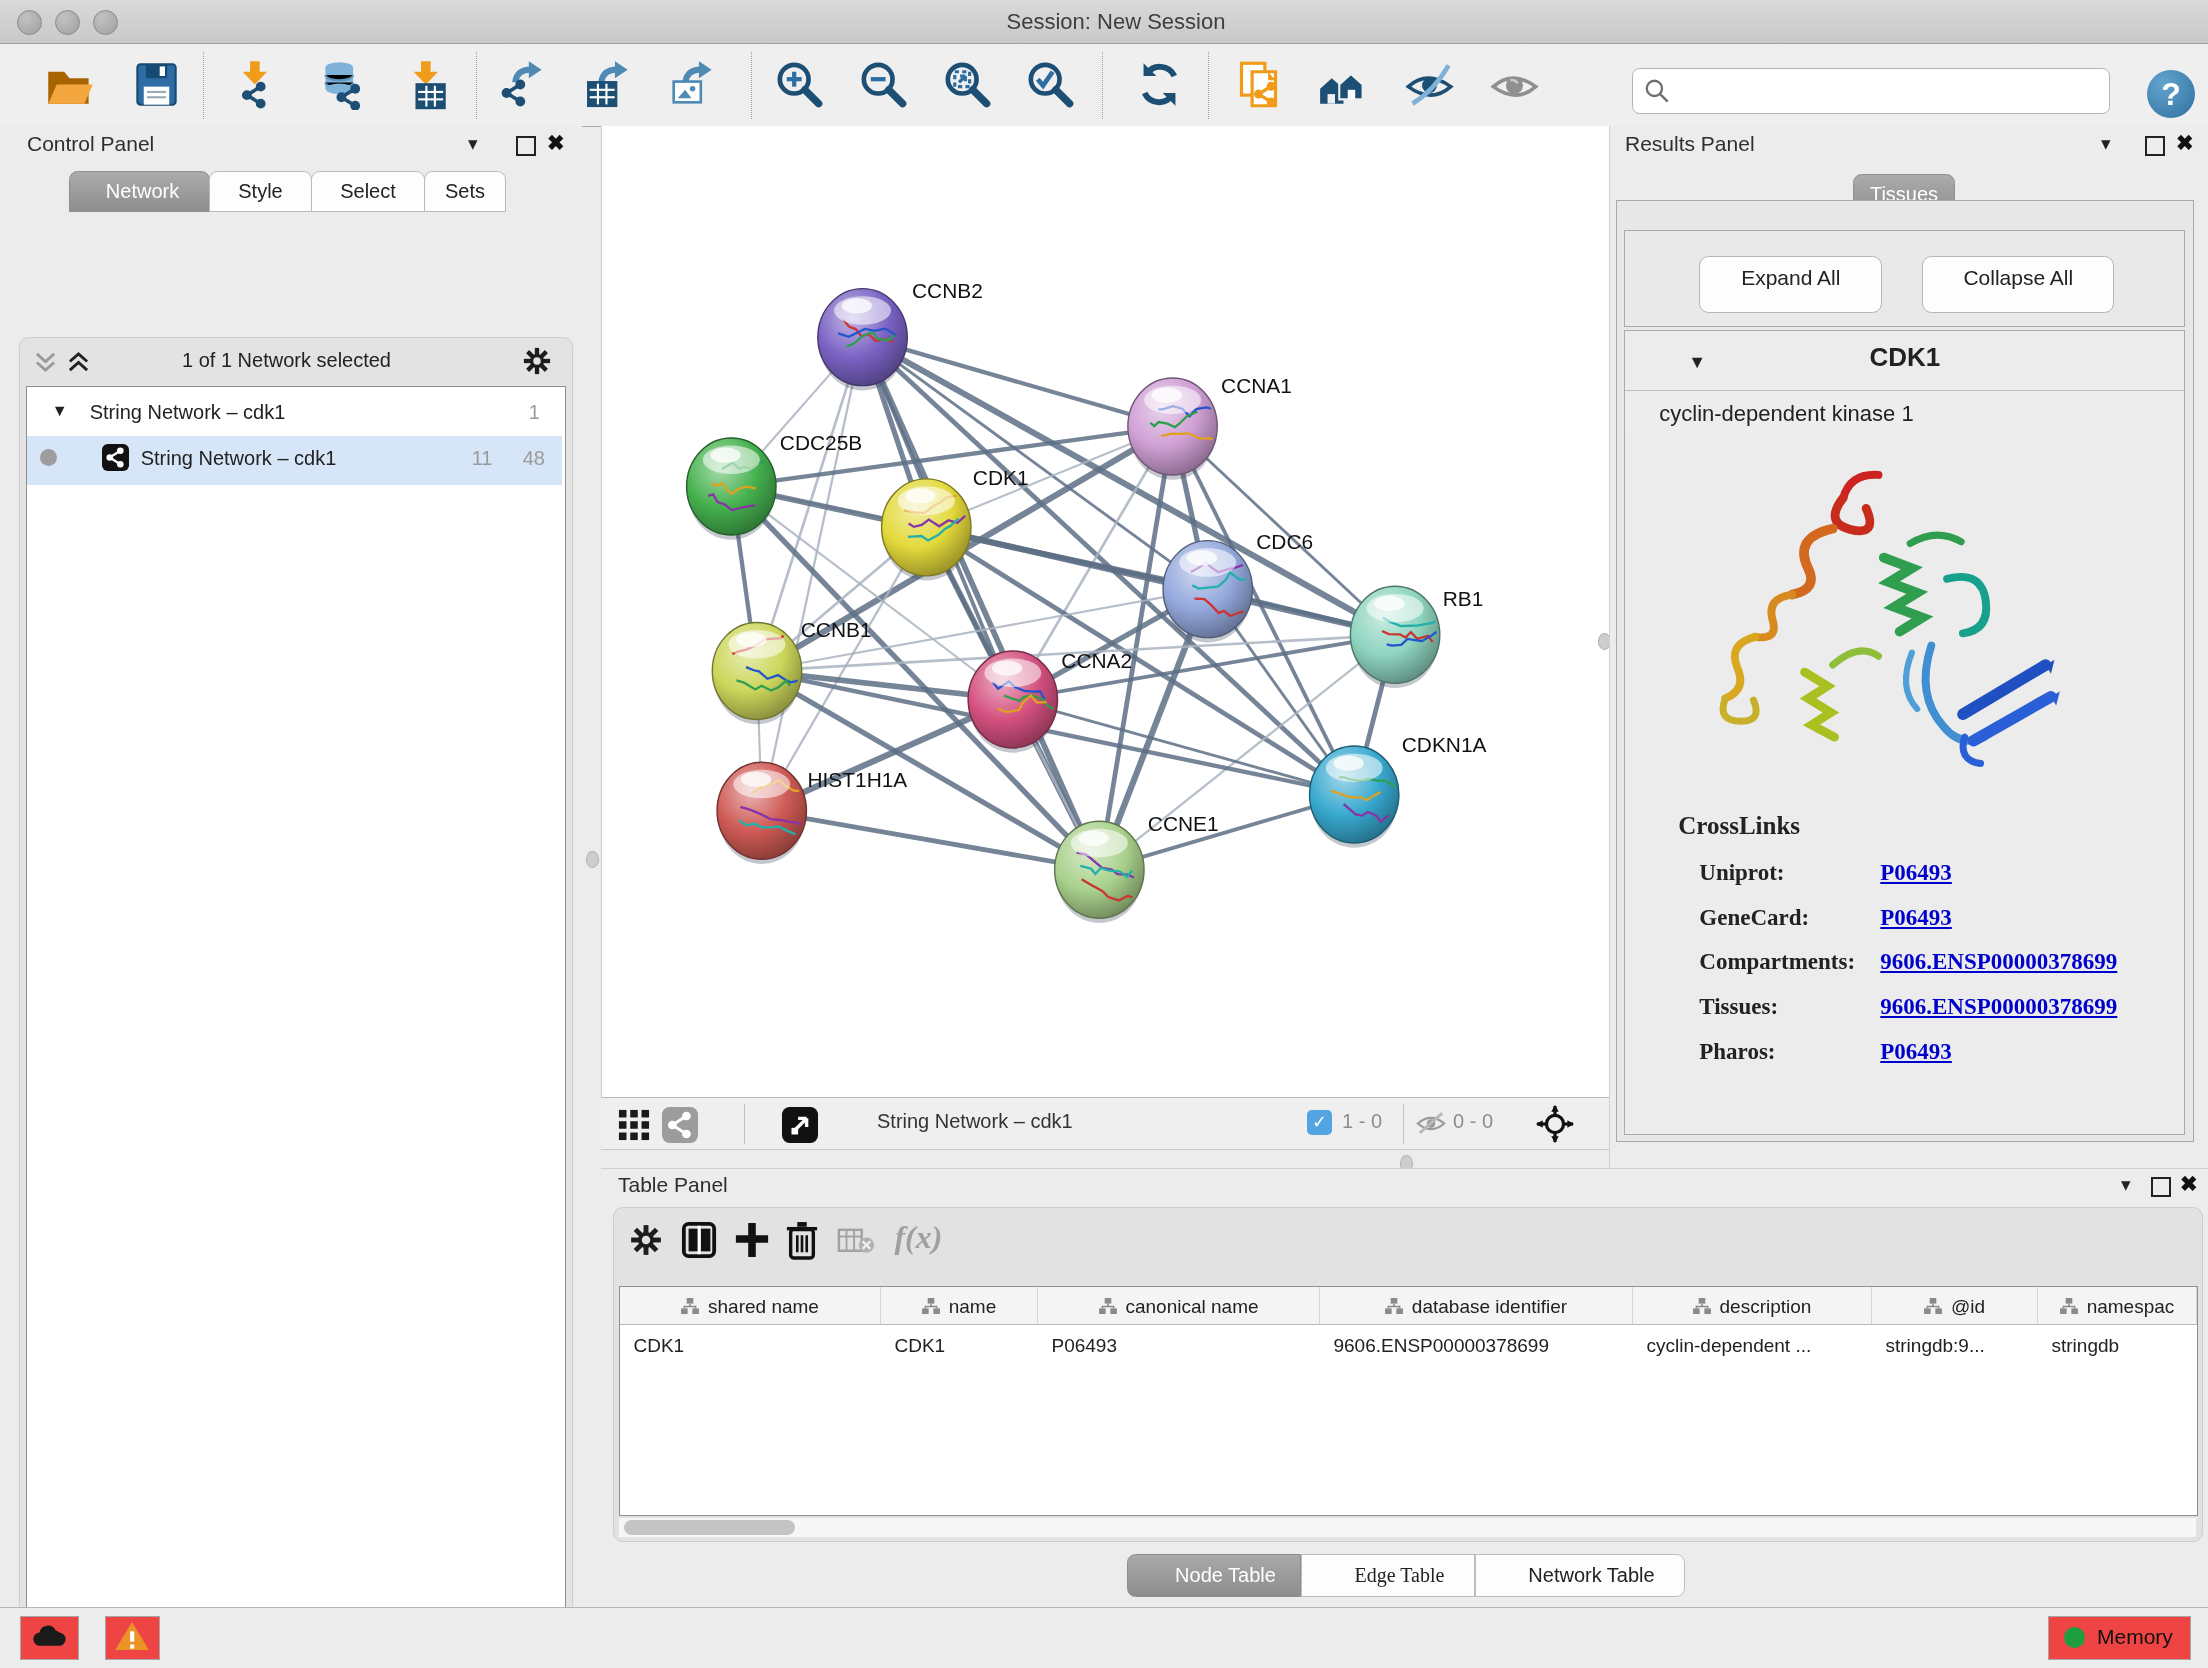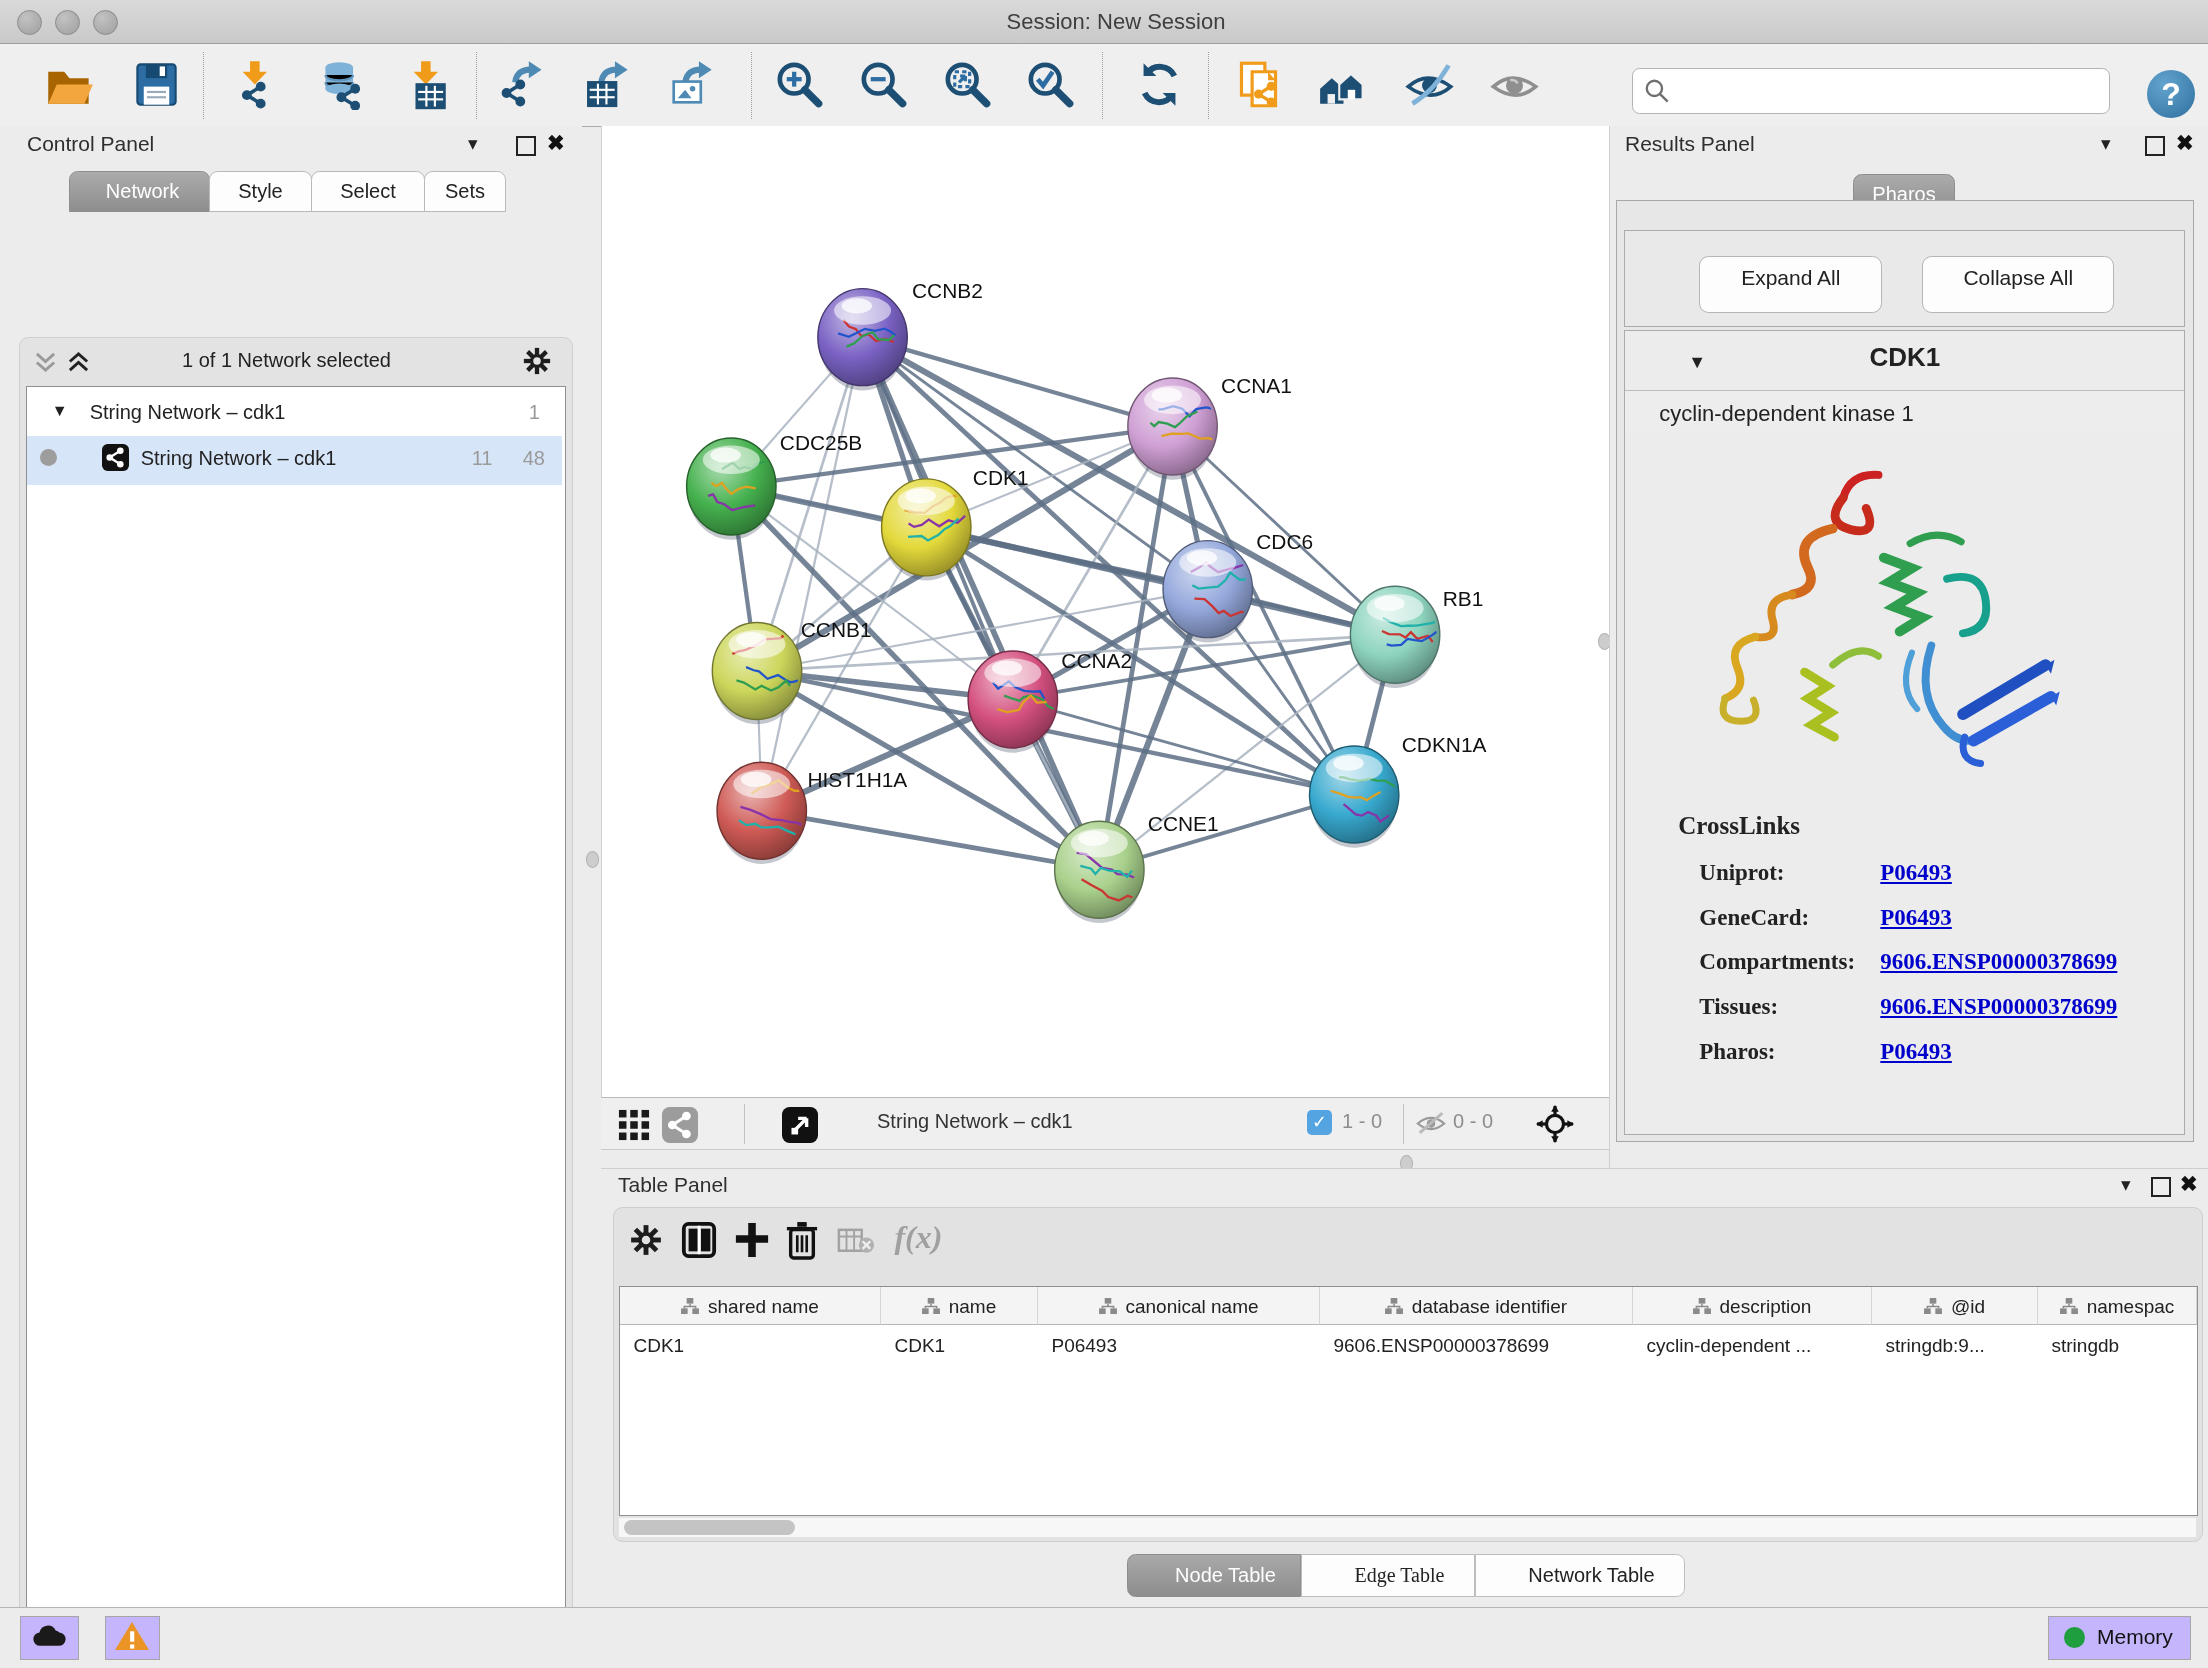--- a/index.html
+++ b/index.html
@@ -65,21 +65,21 @@
            border-bottom:1.9px solid #b5b5b5;font-size:19px;box-sizing:border-box;padding-top:8.6px;}
   .td-cell{position:absolute;top:40px;height:38px;font-size:19px;padding:7.6px 0 0 13.3px;box-sizing:border-box;
            white-space:nowrap;overflow:hidden;}
   #tp-scrolltrack{position:absolute;left:4.8px;top:310px;width:1577px;height:19px;background:#f7f7f7;}
   #tp-scrollthumb{position:absolute;left:4.8px;top:1.9px;width:171px;height:15px;background:#c4c4c4;border-radius:7.6px;}
   .btab{position:absolute;top:0;height:43px;box-sizing:border-box;border:1px solid #bdbdbd;background:#fdfdfd;
         font-size:20px;text-align:center;padding-top:8.6px;color:#222;padding-left:23px;}
   .btab.active{background:linear-gradient(#a9a9a9,#8d8d8d);color:#fff;border-color:#8d8d8d;}
   
   #status-bar{left:0;top:1607px;width:2208px;height:61px;background:#ececec;border-top:1px solid #b5b5b5;}
-  .sb-btn{position:absolute;top:7.6px;height:42px;background:#c4b5fd;border:1.4px solid #a6a6a6;}
+  .sb-btn{position:absolute;top:7.6px;height:42px;background:#ef4444;border:1.4px solid #a6a6a6;}
   #memory-btn{left:2048px;width:141px;font-size:21px;color:#111;}
   text.nodelabel{font-size:22px;fill:#111;font-family:"Liberation Sans",sans-serif;}
 </style>
 </head>
 <body>
 
 <div id="app">
 
   <div id="titlebar" class="abs">
     <span class="tlight" style="left:17px"></span>
@@ -636,21 +636,21 @@
         </g>
     </svg>
   </div>
   <span class="splitter-dot" style="left:1400px;top:1155px"></span>
 
   <div id="results-panel" class="abs">
     <div class="abs panel-title" style="left:15px;top:5.7px">Results Panel</div>
     <span class="abs ph-caret" style="left:491px;top:5.7px">▾</span>
     <span class="abs ph-box" style="left:535px;top:9.5px"></span>
     <span class="abs ph-x" style="left:566px;top:4.8px">✖</span>
-    <div class="tab active" style="left:243px;top:48px;width:102px">Pharos</div>
+    <div class="tab active" style="left:243px;top:48px;width:102px">Tissues</div>
     <div id="rp-outer">
       <div id="rp-btnbox">
         <div class="rp-btn" style="left:74px;width:181px">Expand All</div>
         <div class="rp-btn" style="left:297px;width:190px">Collapse All</div>
       </div>
       <div id="rp-entry">
         <span class="abs" style="left:63px;top:21px;font-size:18px">▼</span>
         <div class="abs" style="left:0;top:11.4px;width:100%;text-align:center;font-weight:bold;font-size:26px">CDK1</div>
         <div class="abs" id="rp-entry-desc" style="left:0px;top:59px;width:559px;height:44px;background:#ededed;
              border-top:1px solid #bdbdbd;font-size:22px;padding:9.5px 0 0 34px;box-sizing:border-box">cyclin-dependent kinase 1</div>

